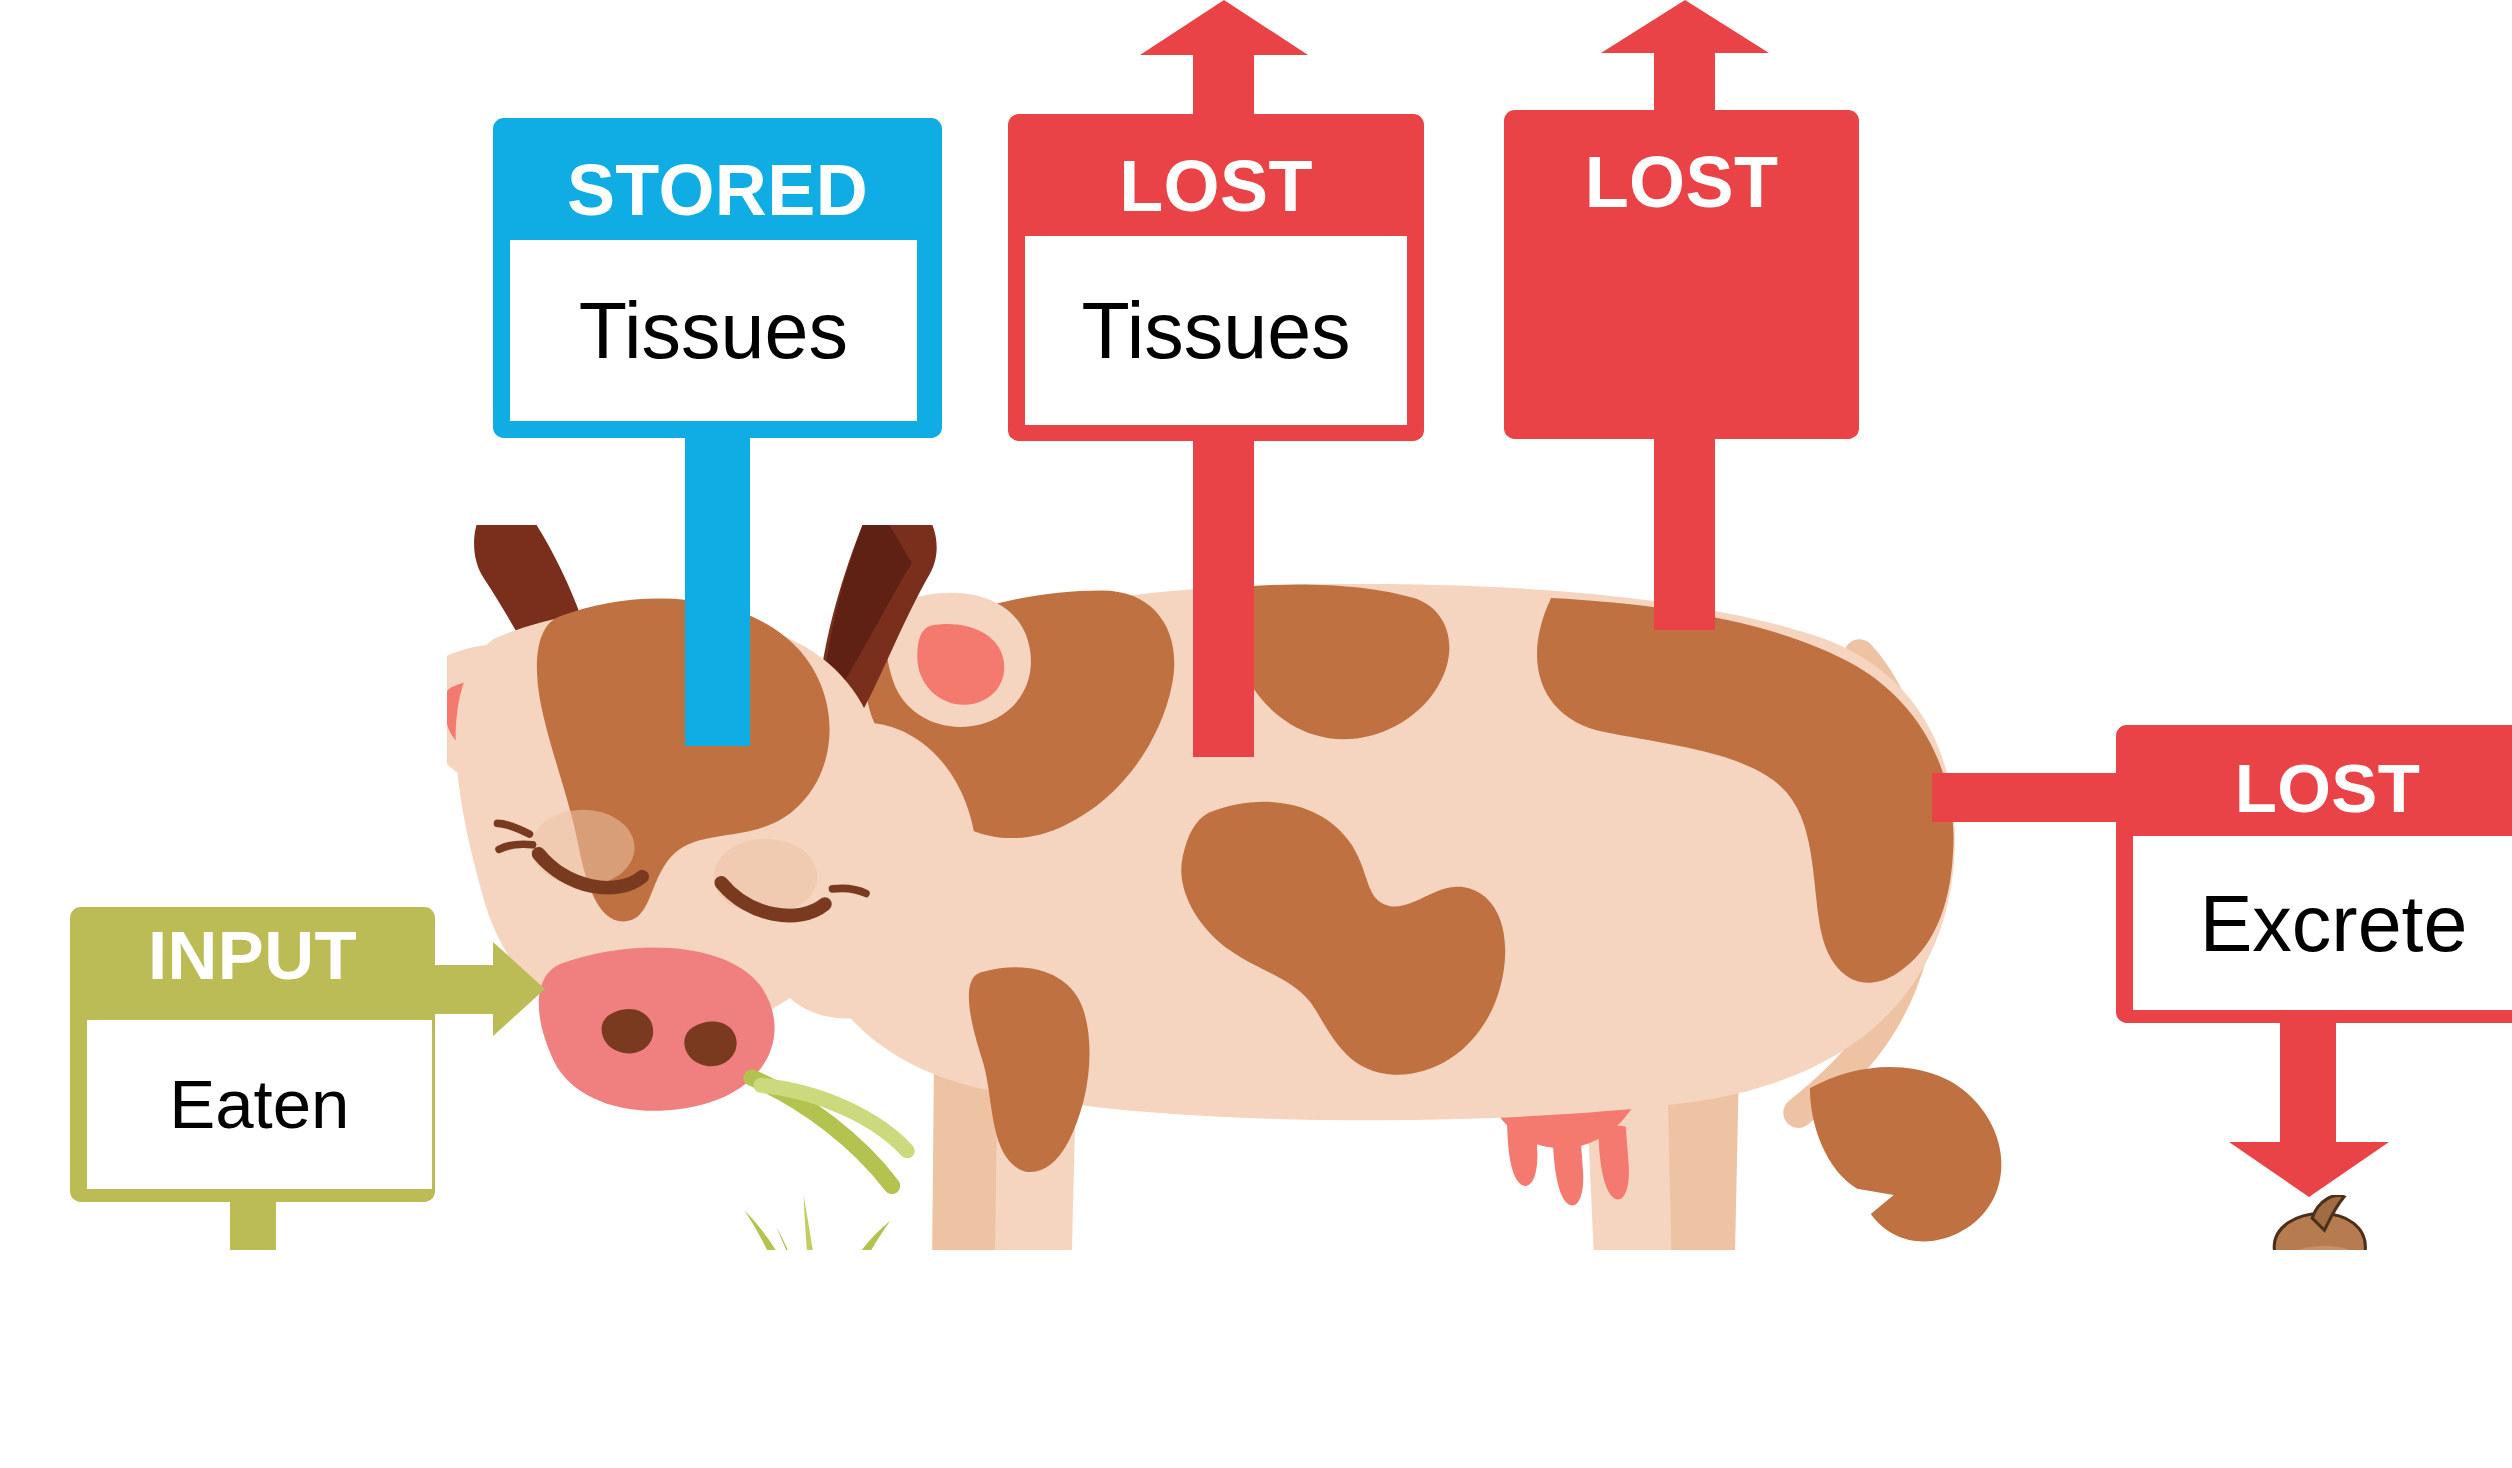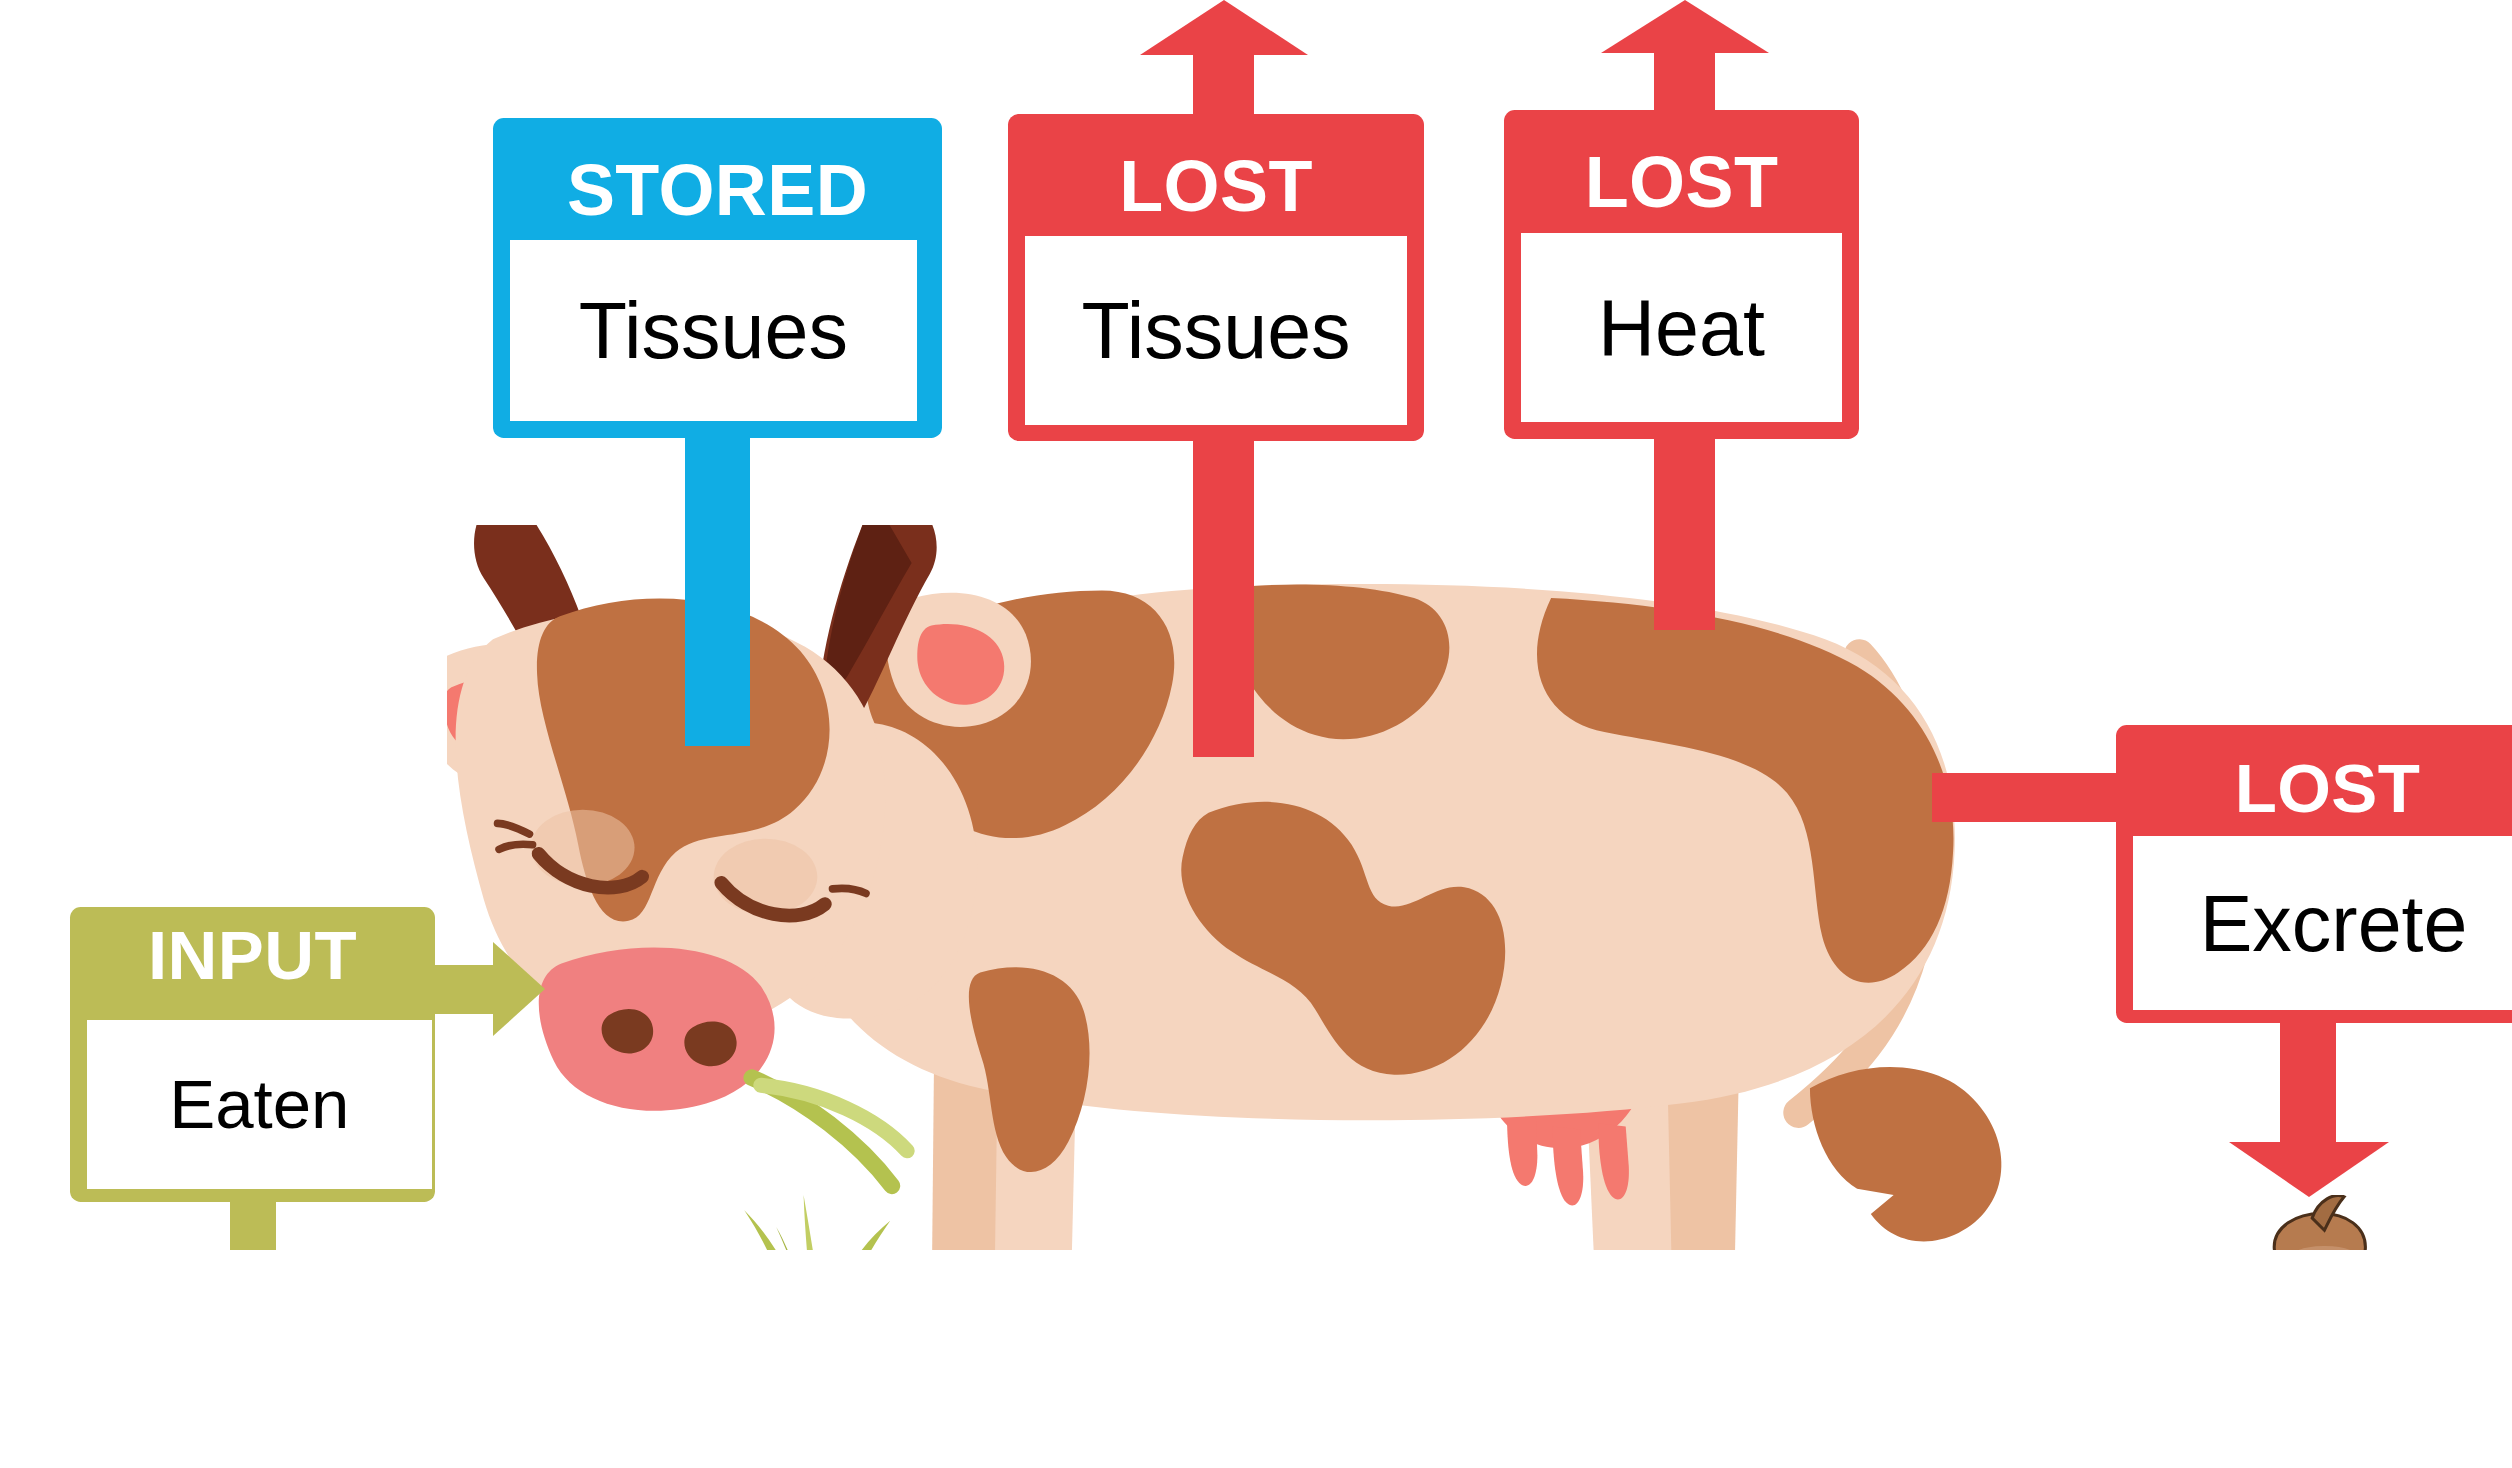--- a/index.html
+++ b/index.html
@@ -234,21 +234,20 @@
   <div class="sign" id="sign-respire">
     <div class="cap">LOST</div>
     <div class="plate">Tissues</div>
   </div>
 
   <div class="arrowhead" id="uparrow-heat"></div>
   <div class="post" id="upstem-heat"></div>
   <div class="post" id="post-heat"></div>
   <div class="sign" id="sign-heat">
     <div class="cap">LOST</div>
-    <div class="plate">Heat</div>
   </div>
 
   <div class="post" id="lead-excrete"></div>
   <div class="post" id="post-excrete"></div>
   <div class="arrowhead" id="downarrow-excrete"></div>
   <div class="sign" id="sign-excrete">
     <div class="cap">LOST</div>
     <div class="plate">Excrete</div>
   </div>
 

